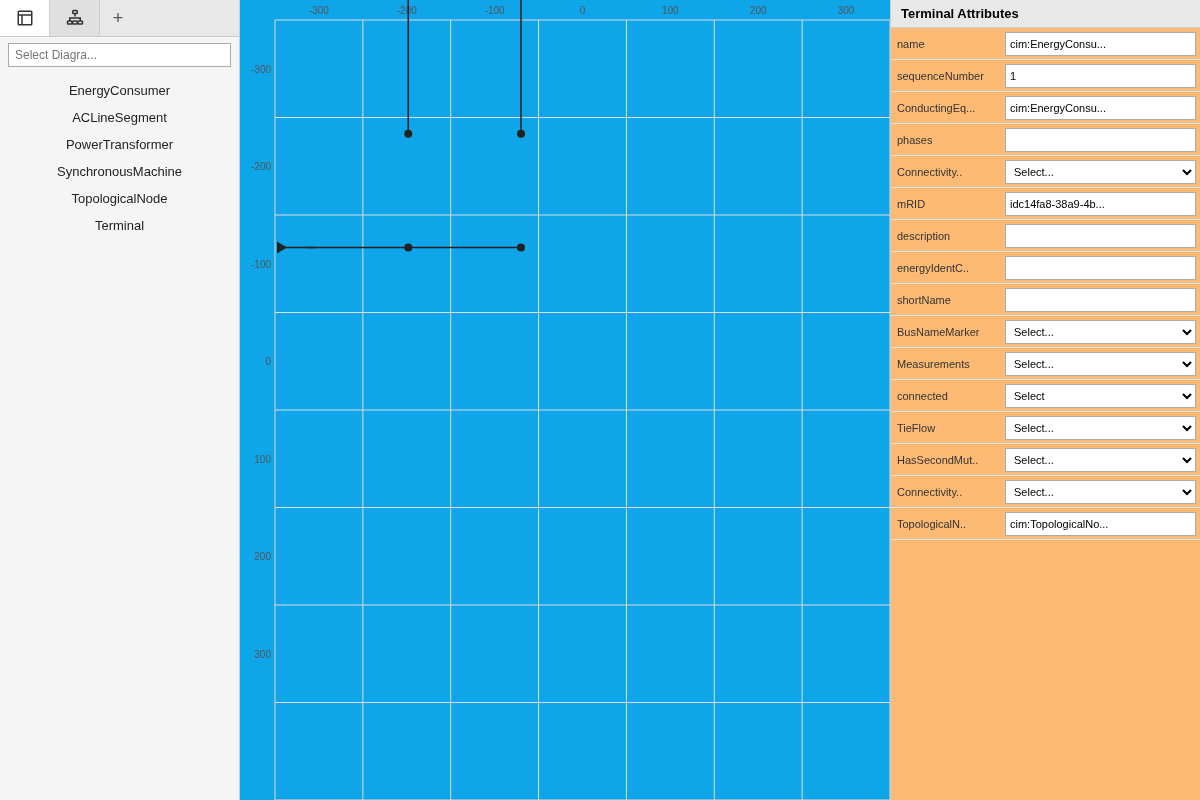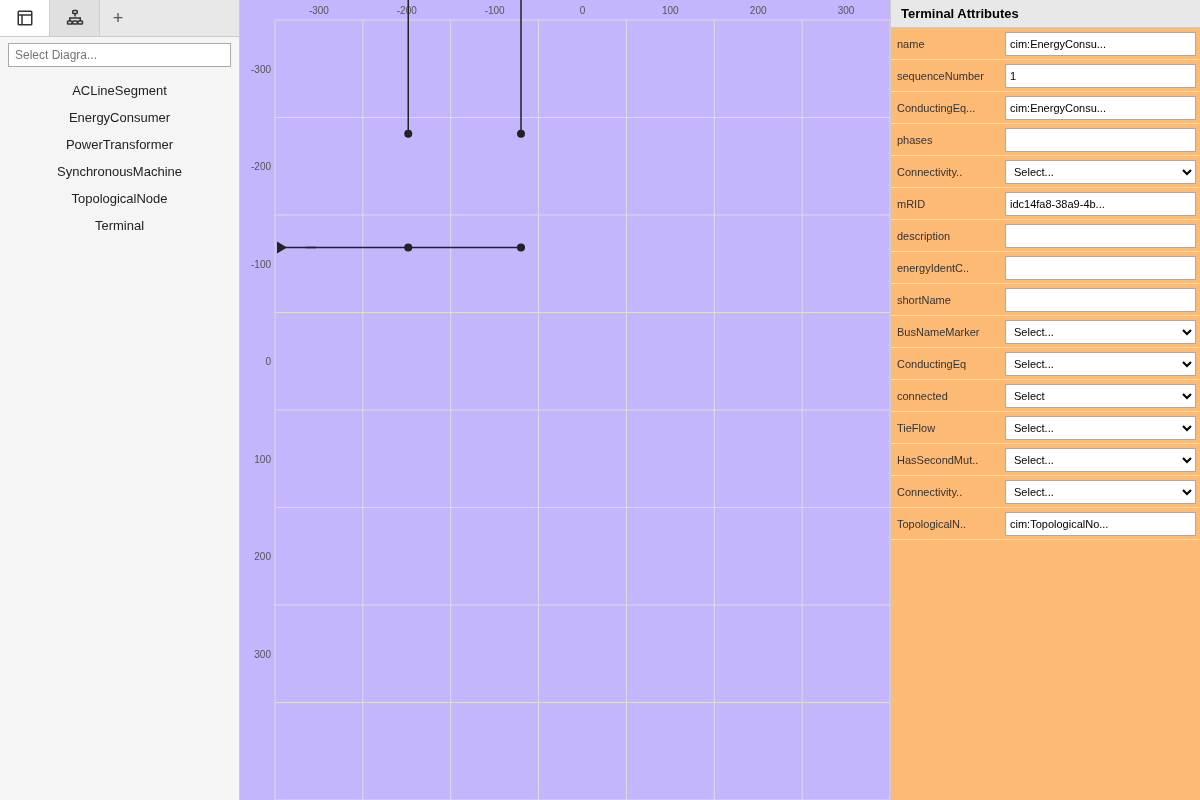--- a/index.html
+++ b/index.html
@@ -65,21 +65,21 @@
       cursor: pointer;
       font-size: 13px;
       color: #222;
     }
 
     
     #canvas-area {
       flex: 1;
       position: relative;
       overflow: hidden;
-      background: #c4b5fd;
+      background: #0ea5e9;
     }
 
     
     #right-panel {
       width: 310px;
       min-width: 310px;
       background: #fdba74;
       border-left: 1px solid #ccc;
       overflow-y: auto;
     }
@@ -150,22 +150,22 @@
         <rect x="16" y="16" width="6" height="4" rx="1"></rect>
         <path d="M12 6v4M5 16v-4h14v4"></path>
       </svg>
     </div>
     <div id="add-tab">+</div>
   </div>
 
   <input id="select-diagram" type="text" placeholder="Select Diagra..." style="">
 
   <ul id="nav-list">
-  <li>ACLineSegment</li>
-      <li>EnergyConsumer</li>
+  <li>EnergyConsumer</li>
+      <li>ACLineSegment</li>
       <li>PowerTransformer</li>
       <li>SynchronousMachine</li>
       <li>TopologicalNode</li>
       <li>Terminal</li>
     </ul>
 </div>
 
 <div id="canvas-area">
   <svg class="grid-svg" id="main-svg">
 
@@ -251,21 +251,21 @@
       </div>
       <div class="attr-row">
         <div class="attr-label">shortName</div>
         <div class="attr-value"><input type="text" style=""></div>
       </div>
       <div class="attr-row">
         <div class="attr-label">BusNameMarker</div>
         <div class="attr-value"><select><option>Select...</option></select></div>
       </div>
       <div class="attr-row">
-        <div class="attr-label">ConductingEq</div>
+        <div class="attr-label">Measurements</div>
         <div class="attr-value"><select><option>Select...</option></select></div>
       </div>
       <div class="attr-row">
         <div class="attr-label">connected</div>
         <div class="attr-value"><select><option>Select</option></select></div>
       </div>
       <div class="attr-row">
         <div class="attr-label">TieFlow</div>
         <div class="attr-value"><select><option>Select...</option></select></div>
       </div>

